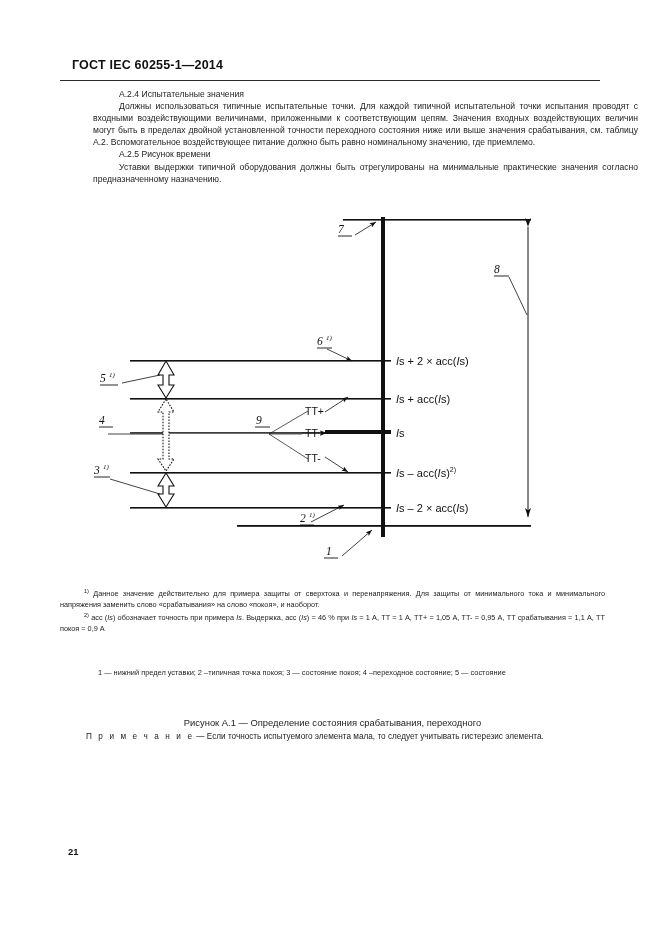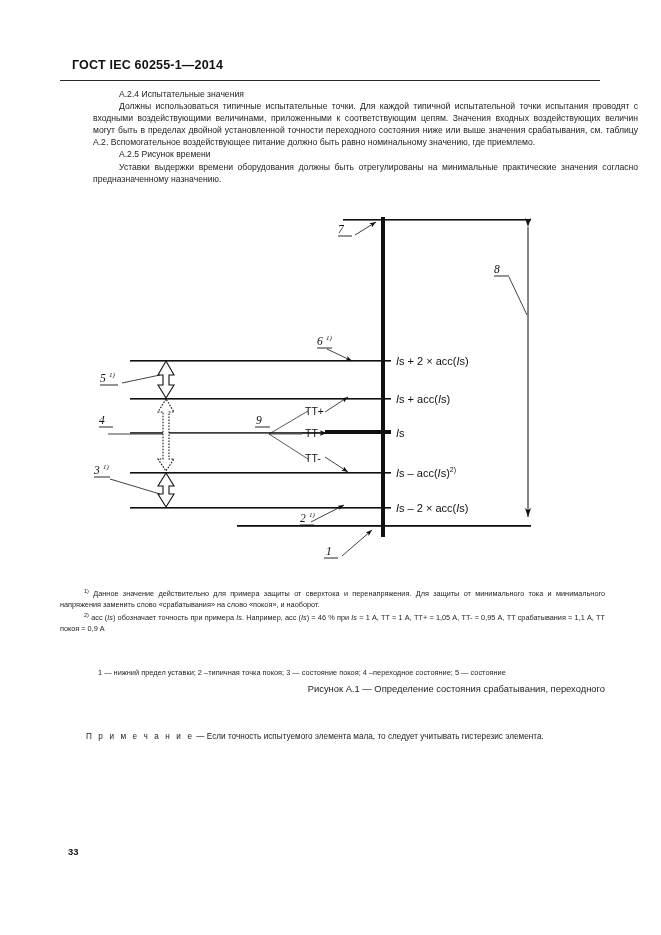--- a/index.html
+++ b/index.html
@@ -95,23 +95,23 @@
     text-align: justify;
     color: #232323;
   }
   .figkey p { margin: 16px; }
   .figkey .k-ind { text-indent: 22px; }
 
   
   .caption {
     position: absolute;
     left: 60px;
-    top: 682px;
-    width: 545px;
-    text-align: right;
+    top: 716px;
+    width: 545px;
+    text-align: center;
     font-size: 9.4px;
     line-height: 14px;
     color: #1d1d1d;
   }
 
   
   .note {
     position: absolute;
     left: 60px;
     top: 731px;
@@ -140,21 +140,21 @@
 
 <div class="page">
 
   <div class="hdr">ГОСТ IEC 60255-1—2014</div>
   <div class="hdr-rule"></div>
 
   <div class="body-block">
     <p class="ind">A.2.4 Испытательные значения</p>
     <p class="ind">Должны использоваться типичные испытательные точки. Для каждой типичной испытательной точки испытания проводят с входными воздействующими величинами, приложенными к соответствующим цепям. Значения входных воздействующих величин могут быть в пределах двойной установленной точности переходного состояния ниже или выше значения срабатывания, см. таблицу А.2. Вспомогательное воздействующее питание должно быть равно номинальному значению, где приемлемо.</p>
     <p class="ind">A.2.5 Рисунок времени</p>
-    <p class="ind">Уставки выдержки времени оборудования должны быть отрегулированы на минимальные практические значения согласно предназначенному назначению.</p>
+    <p class="ind">Уставки выдержки типичной оборудования должны быть отрегулированы на минимальные практические значения согласно предназначенному назначению.</p>
   </div>
 
   <div class="figure">
     <svg class="fig-svg" width="661" height="365" viewBox="0 0 661 365">
       <defs>
         <marker id="ah" markerWidth="9" markerHeight="9" refX="8" refY="3" orient="auto">
           <path d="M0,0 L8,3 L0,6 L1.8,3 z" fill="#111"></path>
         </marker>
         <marker id="ah-thin" markerWidth="10" markerHeight="10" refX="9" refY="3" orient="auto">
           <path d="M0,0 L9,3 L0,6 L2.2,3 z" fill="#111"></path>
@@ -262,30 +262,30 @@
         <tspan font-style="italic">I</tspan><tspan>s – acc(</tspan><tspan font-style="italic">I</tspan><tspan>s)</tspan><tspan font-size="7" dy="-5">2)</tspan>
       </text>
       <text x="396" y="307" font-size="11" fill="#111">
         <tspan font-style="italic">I</tspan><tspan>s – 2 × acc(</tspan><tspan font-style="italic">I</tspan><tspan>s)</tspan>
       </text>
     </svg>
   </div>
 
   <div class="footnotes">
     <p class="fn-ind"><sup>1)</sup> <span>Данное значение действительно для примера защиты от сверхтока и перенапряжения. Для защиты от минимального тока и минимального напряжения заменить слово «срабатывания» на слово «покоя», и наоборот.</span></p>
-    <p class="fn-ind"><sup>2)</sup> <span>acc (</span><span class="it">Is</span><span>) обозначает точность при примера </span><span class="it">Is</span><span>. Например, acc (</span><span class="it">Is</span><span>) = 46 % при </span><span class="it">Is</span><span> = 1 А, TT = 1 А, TT+ = 1,05 А, TT- = 0,95 А, TT срабатывания = 1,1 А, TT покоя = 0,9 А</span></p>
+    <p class="fn-ind"><sup>2)</sup> <span>acc (</span><span class="it">Is</span><span>) обозначает точность при примера </span><span class="it">Is</span><span>. Выдержка, acc (</span><span class="it">Is</span><span>) = 46 % при </span><span class="it">Is</span><span> = 1 А, TT = 1 А, TT+ = 1,05 А, TT- = 0,95 А, TT срабатывания = 1,1 А, TT покоя = 0,9 А</span></p>
   </div>
 
   <div class="figkey">
     <p class="k-ind">1 — нижний предел уставки; 2 –типичная точка покоя; 3 — состояние покоя; 4 –переходное состояние; 5 — состояние</p>
   </div>
 
   <div class="caption">
     <div>Рисунок А.1 — Определение состояния срабатывания, переходного</div>
   </div>
 
   <div class="note">
     <p class="n-ind"><span class="sp">П р и м е ч а н и е</span> <span>—</span> <span>Если точность испытуемого элемента мала, то следует учитывать гистерезис элемента.</span></p>
   </div>
 
-  <div class="pageno">33</div>
+  <div class="pageno">21</div>
 
 </div>
 
 </body></html>

